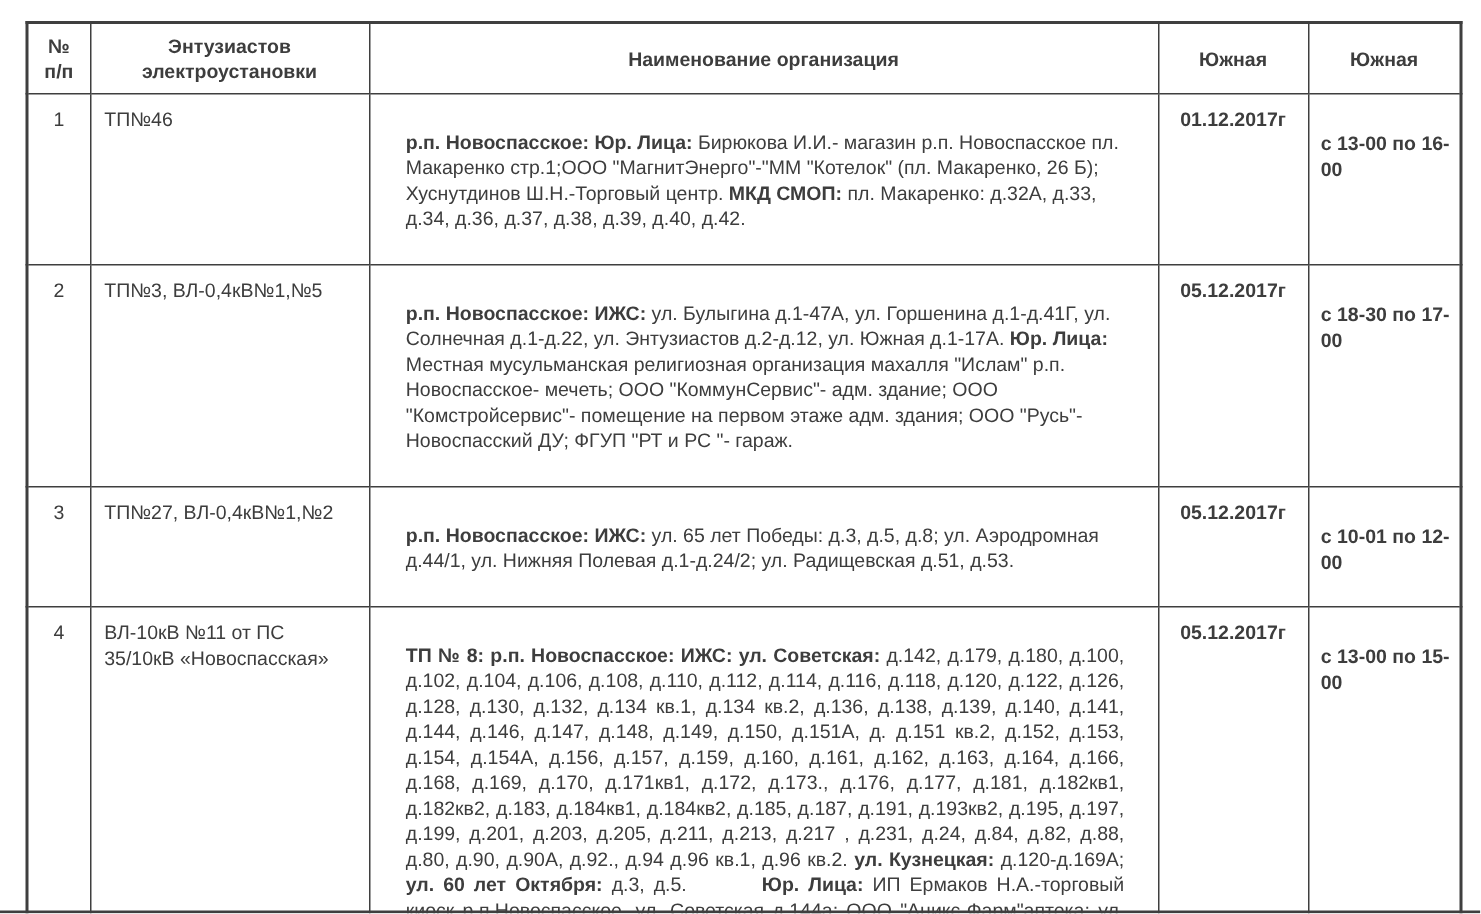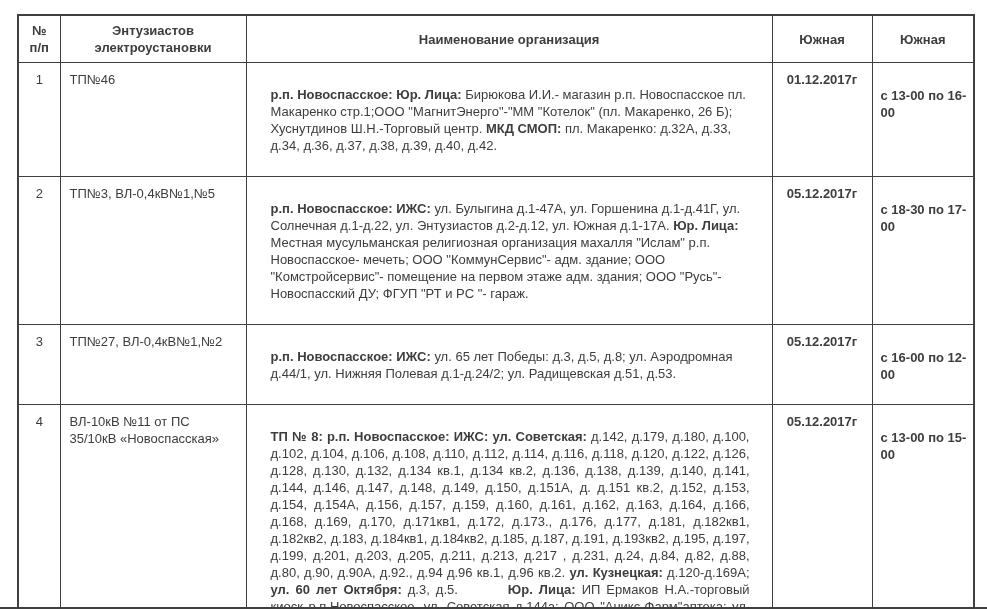--- a/index.html
+++ b/index.html
@@ -91,21 +91,21 @@
         <td class="c-date">05.12.2017г</td>
         <td class="c-time">с 18-30 по 17-00</td>
       </tr>
       <tr class="r3">
         <td class="c-num">3</td>
         <td class="c-inst">ТП№27, ВЛ-0,4кВ№1,№2</td>
         <td class="c-cons">
           <p class="para"><span style="font-weight: bold;">р.п. Новоспасское: ИЖС: </span><span>ул. 65 лет Победы: д.3, д.5, д.8; ул. Аэродромная д.44/1, ул. Нижняя Полевая д.1-д.24/2;  ул. Радищевская д.51, д.53.</span></p>
         </td>
         <td class="c-date">05.12.2017г</td>
-        <td class="c-time">с 16-00 по 12-00</td>
+        <td class="c-time">с 10-01 по 12-00</td>
       </tr>
       <tr class="r4">
         <td class="c-num">4</td>
         <td class="c-inst">ВЛ-10кВ №11 от ПС 35/10кВ «Новоспасская»</td>
         <td class="c-cons justify">
           <p class="para"><span style="font-weight: bold;">ТП № 8: р.п. Новоспасское: ИЖС: ул. Советская: </span><span>д.142, д.179, д.180, д.100, д.102, д.104, д.106, д.108, д.110, д.112, д.114, д.116, д.118, д.120, д.122, д.126, д.128, д.130, д.132, д.134 кв.1, д.134 кв.2, д.136, д.138, д.139, д.140, д.141, д.144, д.146, д.147, д.148, д.149, д.150, д.151А, д. д.151 кв.2, д.152, д.153, д.154, д.154А, д.156, д.157, д.159, д.160, д.161, д.162, д.163, д.164, д.166, д.168, д.169, д.170, д.171кв1, д.172, д.173., д.176, д.177, д.181, д.182кв1, д.182кв2, д.183, д.184кв1, д.184кв2, д.185, д.187, д.191, д.193кв2, д.195, д.197, д.199, д.201, д.203, д.205, д.211, д.213, д.217 , д.231, д.24, д.84, д.82, д.88, д.80, д.90, д.90А, д.92., д.94 д.96 кв.1, д.96 кв.2. </span><span style="font-weight: bold;">ул. Кузнецкая: </span><span>д.120-д.169А; </span><span style="font-weight: bold;">ул. 60 лет Октября: </span><span>д.3, д.5.</span><span style="display: inline-block; width: 50px;"></span><span style="font-weight: bold;">Юр. Лица: </span><span>ИП Ермаков Н.А.-торговый киоск р.п.Новоспасское, ул. Советская д.144а; ООО "Аникс-Фарм"аптека; ул. Советская д.98; ФГУП "-Почта России"ОС-1; ООО "Теремок"-магазин "Маринэ"; Новоспасское райпо-магазин "Мясо-молоко"; Тавадян Р.Г.Мастерская по ремонту обуви; ИП Петрушевский В.В.-Магазин; ИП Павлова Л.И.ул. Советская д.100А магазин р.п. Новоспасское в 10 м севернее строения №74 по ул. Советская; Юданычева Л.А.-магазин; ООО "НС-Ойл"-гостиница. ул.Советская; МБУ " Юг-Сервис" Муниципального образования" Новоспасское городское поселение ул.Советская-(уличное освещение)</span></p>
 
         </td>
         <td class="c-date">05.12.2017г</td>
         <td class="c-time">с 13-00 по 15-00</td>

